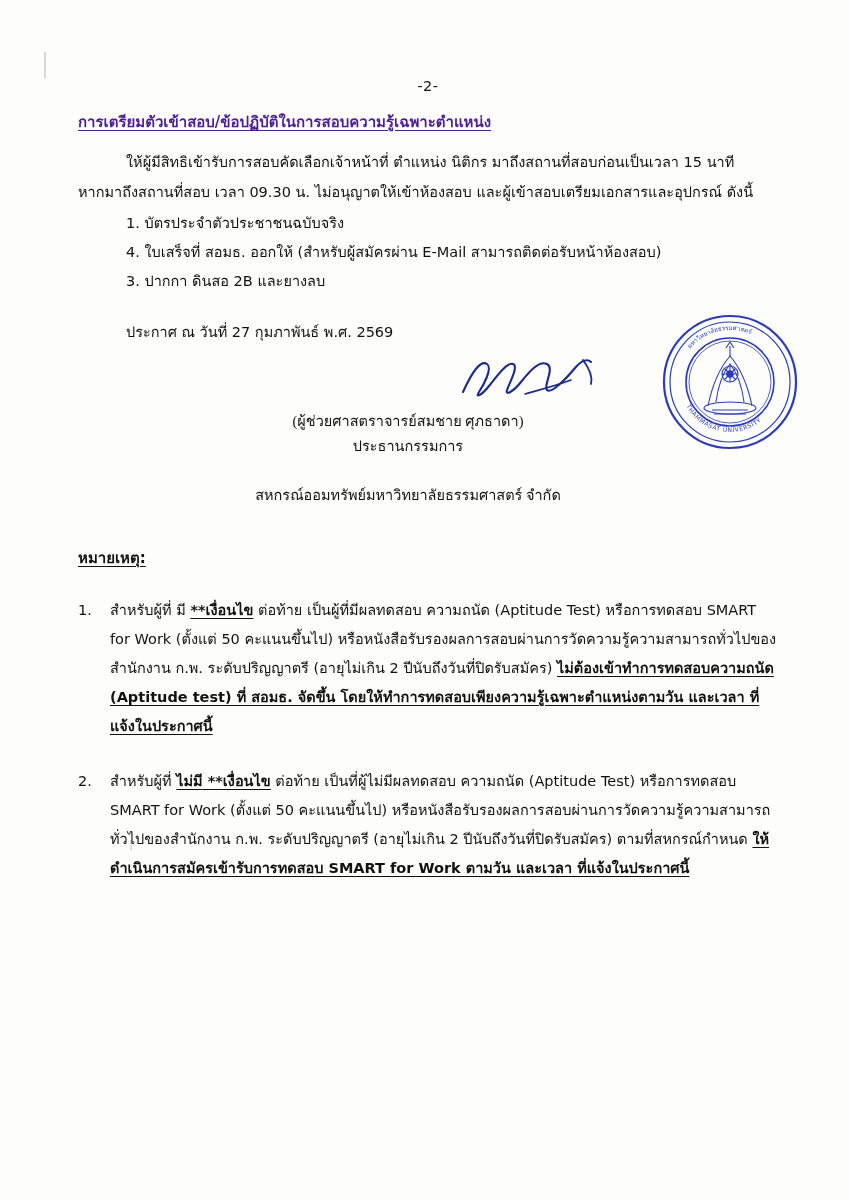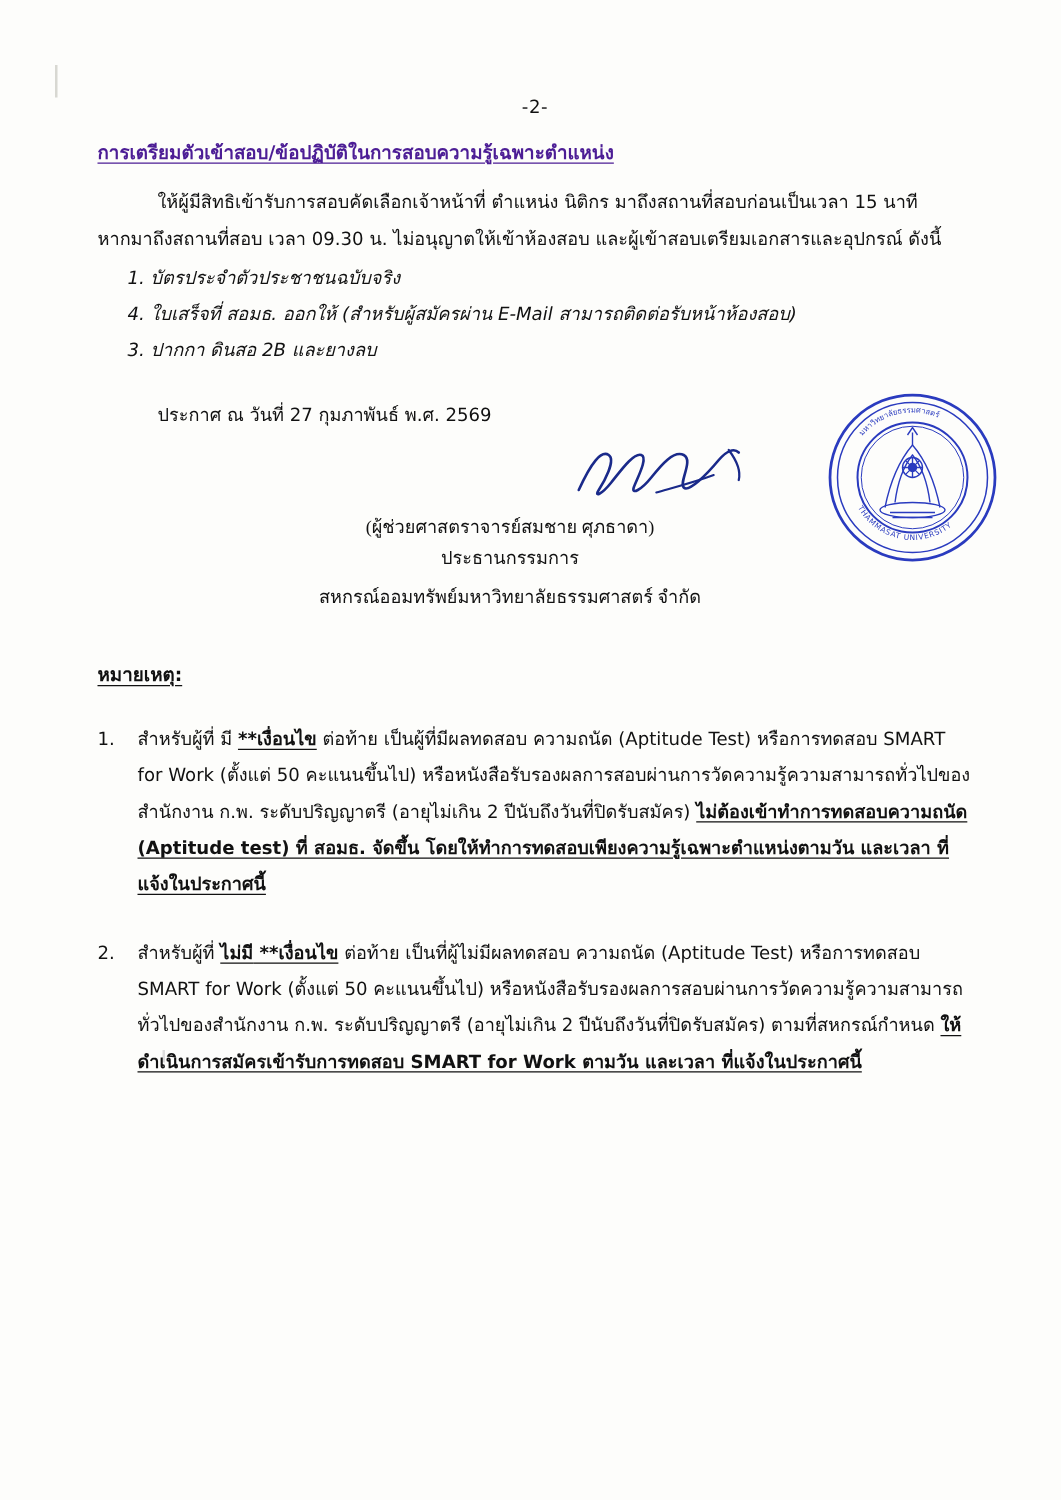--- a/index.html
+++ b/index.html
@@ -48,23 +48,22 @@
     margin: 0 0 2px 0;
     color: #111;
     text-align: left;
   }
   .indent {
     text-indent: 48px;
   }
   .list-item {
     font-size: 14.5px;
     line-height: 2.0;
-    margin-left: 24px;
-    color: #111;
-    font-style: italic;
+    margin-left: 48px;
+    color: #111;
   }
   .announce {
     font-size: 14.5px;
     margin-left: 48px;
     margin-top: 24px;
     color: #111;
   }
   .sign-block {
     margin-top: 34px;
     text-align: center;
@@ -77,21 +76,21 @@
     margin-top: 66px;
     color: #111;
   }
   .sign-role {
     font-size: 14.5px;
     margin-top: 2px;
     color: #111;
   }
   .sign-org {
     font-size: 14.5px;
-    margin-top: 8px;
+    margin-top: 26px;
     color: #111;
   }
   .signature {
     position: absolute;
     left: 455px;
     top: 350px;
     width: 150px;
     height: 60px;
     pointer-events: none;
   }

